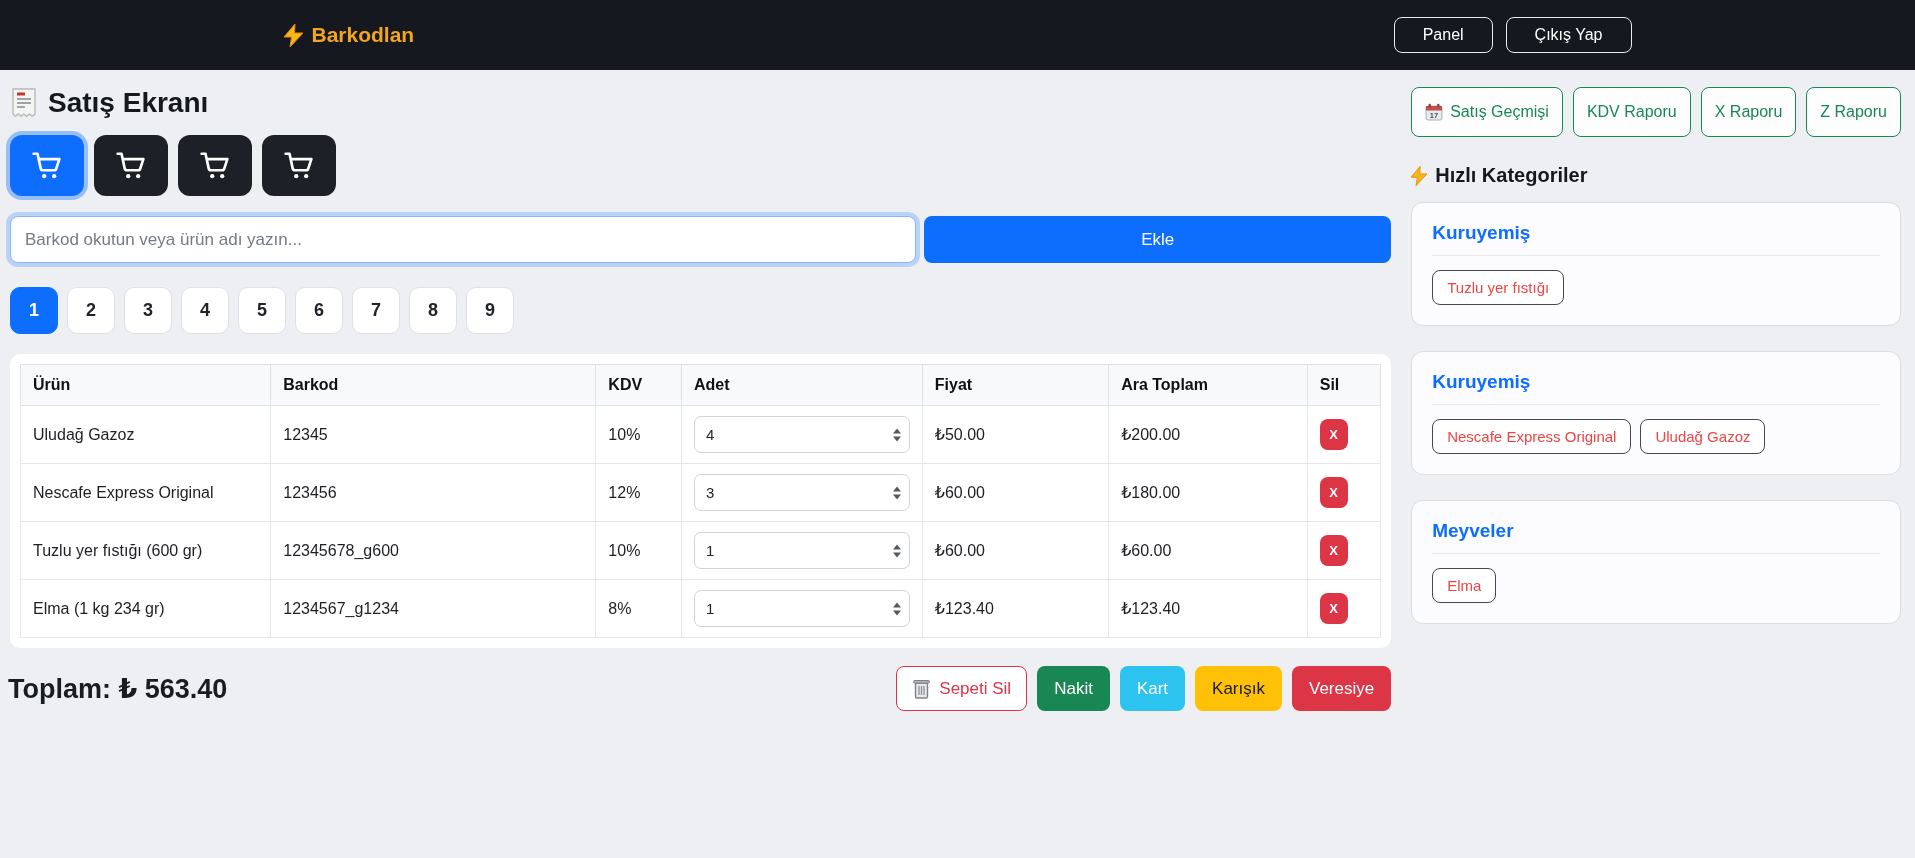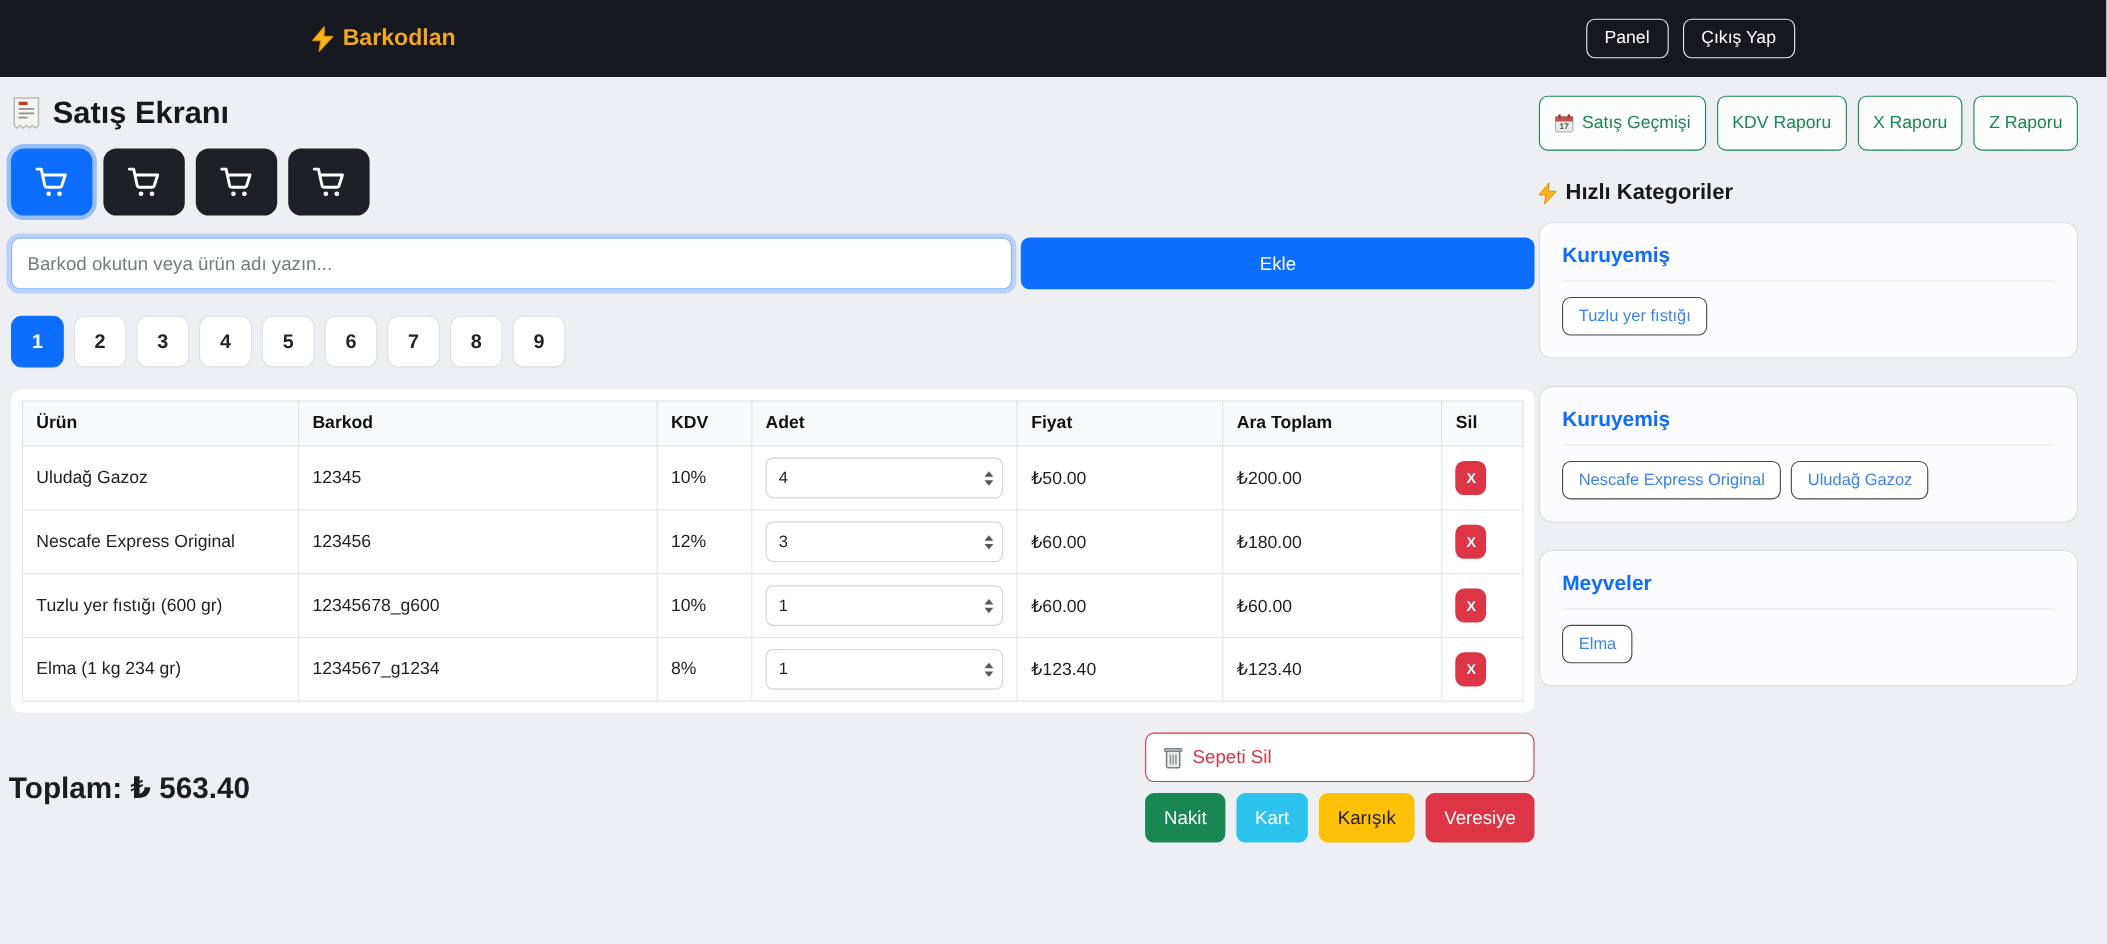--- a/index.html
+++ b/index.html
@@ -9,23 +9,23 @@
     background:#edeff2;
     font-family:"Liberation Sans","DejaVu Sans",sans-serif;
     color:#212529;
     overflow:hidden;
   }
   
   .navbar { height:70px; background:#15181f; display:flex; align-items:center; }
   .navbar-inner { width:1356px; margin:0 auto; display:flex; align-items:center; justify-content:space-between; padding:0 4px; }
   .brand { display:flex; align-items:center; gap:9px; font-size:21px; font-weight:700; color:#f2a51d; }
   .nav-btns { display:flex; gap:13px; }
-  .nav-btn { background:transparent; border:1px solid #e9ecef; color:#fff; border-radius:8px; padding:8px 16px; font-size:16px; font-family:inherit; cursor:pointer; }
-  
-  .wrap { display:flex; gap:4px; padding:0 26px 0 10px; }
+  .nav-btn { background:transparent; border:1px solid #e9ecef; color:#fff; border-radius:8px; padding:8px 28px; font-size:16px; font-family:inherit; cursor:pointer; }
+  
+  .wrap { display:flex; gap:20px; padding:0 14px 0 10px; }
   .col-main { flex:1 1 auto; min-width:0; }
   .col-side { flex:0 0 455px; }
   
   .page-title { display:flex; align-items:center; gap:10px; margin:17px 0 16px; font-size:28px; font-weight:700; color:#15181c; }
   
   .cart-row { display:flex; gap:10px; margin-bottom:20px; }
   .cart-btn { width:74px; height:61px; border:none; border-radius:12px; background:#1d2127; display:flex; align-items:center; justify-content:center; cursor:pointer; }
   .cart-btn.active { background:#0d6efd; box-shadow:0 0 0 4px rgba(13,110,253,.38); }
   
   .search-row { display:flex; gap:8px; margin-bottom:24px; }
@@ -45,31 +45,31 @@
   .qty-wrap { position:relative; width:100%; }
   .qty-input { width:100%; height:37px; border:1px solid #ced4da; border-radius:7px; padding:0 26px 0 11px; font-size:15px; font-family:inherit; color:#212529; background:#fff; }
   .spinner { position:absolute; right:9px; top:50%; transform:translateY(-50%); display:flex; flex-direction:column; gap:3px; }
   .spinner i { display:block; width:0; height:0; border-left:4px solid transparent; border-right:4px solid transparent; }
   .spinner .up  { border-bottom:5px solid #55595e; }
   .spinner .dn  { border-top:5px solid #55595e; }
   .del-btn { width:28px; height:31px; background:#dc3545; border:none; border-radius:8px; color:#fff; font-size:13px; font-weight:700; font-family:inherit; cursor:pointer; }
   
   .footer-row { display:flex; align-items:center; justify-content:space-between; margin-top:18px; }
   .total-text { font-size:27px; font-weight:700; color:#191c20; margin-left:-2px; }
-  .pay-row { display:flex; gap:10px;flex-direction:column; }
+  .pay-row { display:flex; gap:10px; }
   .pay-btn { height:45px; border:none; border-radius:8px; padding:0 17px; font-size:17px; font-family:inherit; cursor:pointer; }
   .clear-btn { height:45px; background:#fff; border:1px solid #dc3545; color:#dc3545; border-radius:8px; padding:0 15px; font-size:17px; font-family:inherit; display:flex; align-items:center; gap:8px; cursor:pointer; }
   
   .report-row { display:flex; gap:10px; justify-content:flex-end; margin:17px 0 0; }
   .report-btn { background:#fdfdfe; border:1px solid #198754; color:#198754; border-radius:8px; height:50px; padding:0 13px; font-size:16px; font-family:inherit; display:flex; align-items:center; gap:7px; cursor:pointer; white-space:nowrap; }
   .quick-head { display:flex; align-items:center; gap:8px; font-size:20px; font-weight:700; color:#15181c; margin:27px 0 15px; }
   .cat-card { background:#fcfcfe; border:1px solid #d9dde2; border-radius:12px; padding:19px 20px 20px; margin-bottom:25px; }
   .cat-title { color:#0d6efd; font-size:19px; font-weight:700; padding-bottom:11px; border-bottom:1px solid #e8eaed; margin-bottom:14px; }
   .cat-items { display:flex; flex-wrap:wrap; gap:9px; }
-  .cat-item-btn { background:#fff; border:1px solid #43484e; color:#3b82f6; border-radius:8px; padding:8px 14px; font-size:15px; font-family:inherit; cursor:pointer; white-space:nowrap; }
+  .cat-item-btn { background:#fff; border:1px solid #43484e; color:#ef4444; border-radius:8px; padding:8px 14px; font-size:15px; font-family:inherit; cursor:pointer; white-space:nowrap; }
   .icon { display:inline-flex; }
 </style>
 </head>
 <body>
 
 <div class="navbar">
   <div class="navbar-inner">
     <div class="brand">
       <span class="icon">
         <svg width="19" height="23" viewBox="0 0 19 23">

